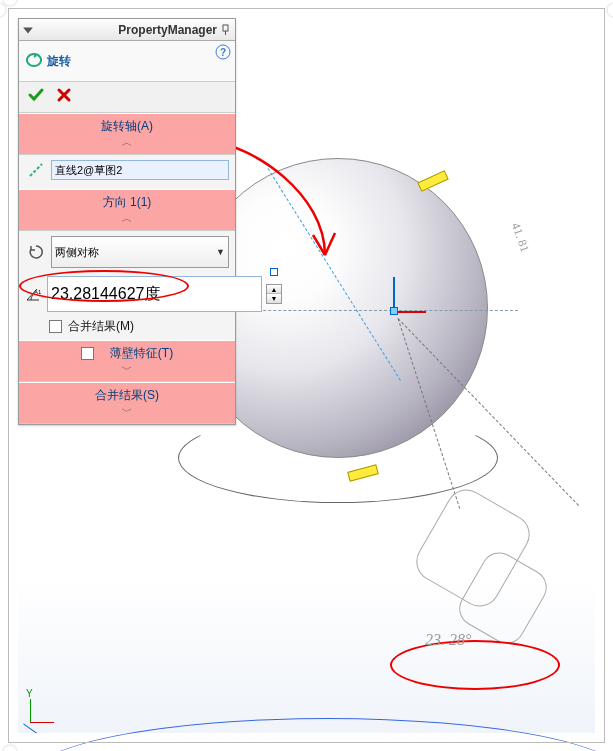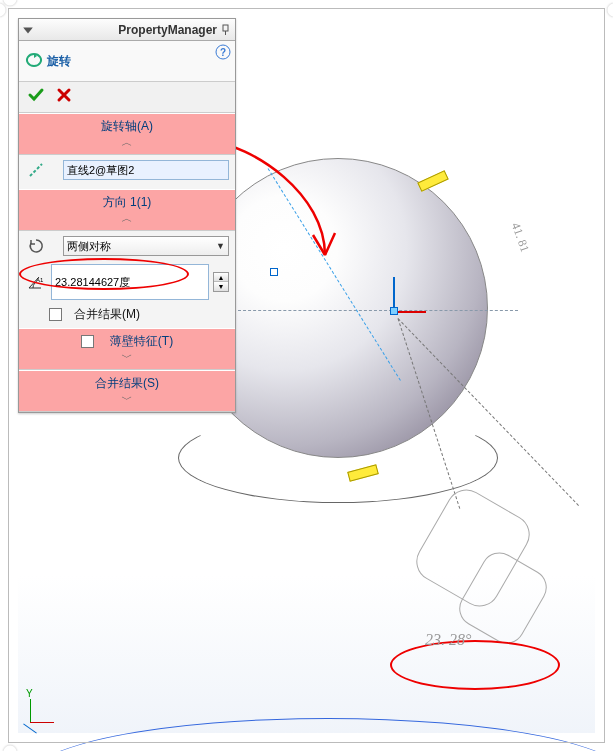--- a/index.html
+++ b/index.html
@@ -19,38 +19,38 @@
   .feature-header .ficon { width:18px; height:18px; margin-right:4px; }
   .helpbtn { position:absolute; right:4px; top:3px; width:16px; height:16px; cursor:pointer; }
 
   .action-row { display:flex; gap:10px; padding:4px 8px; border-bottom:1px solid #ccc; background:#f1f1f1; }
   .ok-btn svg, .cancel-btn svg { width:18px; height:18px; cursor:pointer; }
 
   .section-head { display:flex; align-items:center; justify-content:space-between; padding:4px 6px; font-size:12px; color:#023e7d; background:#fca5a5; border-top:1px solid #fff; border-bottom:1px solid #ccc; cursor:pointer;flex-direction:column; }
   .section-head .chev { font-size:11px; color:#666; }
 
   .section-body { padding:5px 6px; font-size:12px; background:#f4f4f4; }
-  .field-row { display:flex; align-items:center; gap:16px; margin-bottom:4px; }
+  .field-row { display:flex; align-items:center; gap:4px; margin-bottom:4px; }
   .field-icon { width:22px; display:flex; justify-content:center; }
   .text-input { flex:1; height:20px; border:1px solid #94b6d8; background:#fff; padding:0 3px; font-size:11px; color:#000; }
   .text-input.sel { background:#e9f1ff; }
-  .dropdown { flex:1; height:20px; border:1px solid #999; background:linear-gradient(#fff,#eee); font-size:11px; padding:0 3px; display:flex; align-items:center; justify-content:space-between; cursor:pointer; }
+  .dropdown { flex:1; height:32px; border:1px solid #999; background:linear-gradient(#fff,#eee); font-size:11px; padding:0 3px; display:flex; align-items:center; justify-content:space-between; cursor:pointer; }
   .dropdown .dv { color:#000; }
   .dropdown .caret { font-size:9px; color:#333; }
 
   .spin { display:flex; flex-direction:column; border:1px solid #999; }
   .spin div { width:14px; height:9px; background:linear-gradient(#fff,#e0e0e0); display:flex; align-items:center; justify-content:center; font-size:7px; cursor:pointer; border-bottom:1px solid #bbb; }
   .spin div:last-child { border-bottom:none; }
 
   .angle-row { display:flex; align-items:center; gap:4px; position:relative; }
   .angle-row .icon { width:22px; display:flex; justify-content:center; }
-  .angle-input { flex:1; height:36px; border:1px solid #94b6d8; background:#fff; font-size:11px; padding:12px 3px; }
+  .angle-input { flex:1; height:36px; border:1px solid #94b6d8; background:#fff; font-size:16px; padding:12px 3px; }
   .red-circle-1 { position:absolute; left:-6px; top:-6px; width:170px; height:32px; border:2px solid #e00; border-radius:50%; pointer-events:none; }
 
-  .chk-row { display:flex; align-items:center; gap:12px; margin-top:6px; font-size:12px; color:#111; }
+  .chk-row { display:flex; align-items:center; gap:6px; margin-top:6px; font-size:12px; color:#111; }
   .chk { width:13px; height:13px; border:1px solid #777; background:#fff; cursor:pointer; }
 
   
   .viewport { position:absolute; inset:18px; background:linear-gradient(180deg,#fff 0%, #fff 78%, #f0f4fa 100%); z-index:-1; }
 
   
   .sphere { position:absolute; left:170px; top:140px; width:300px; height:300px; border-radius:50%;
     background: radial-gradient(circle at 32% 30%, #fff 0%, #fdfdfd 18%, #e6e6ec 42%, #b8b5c2 68%, #8a8396 88%, #6a6378 100%);
     border:1px solid #888; }
 

